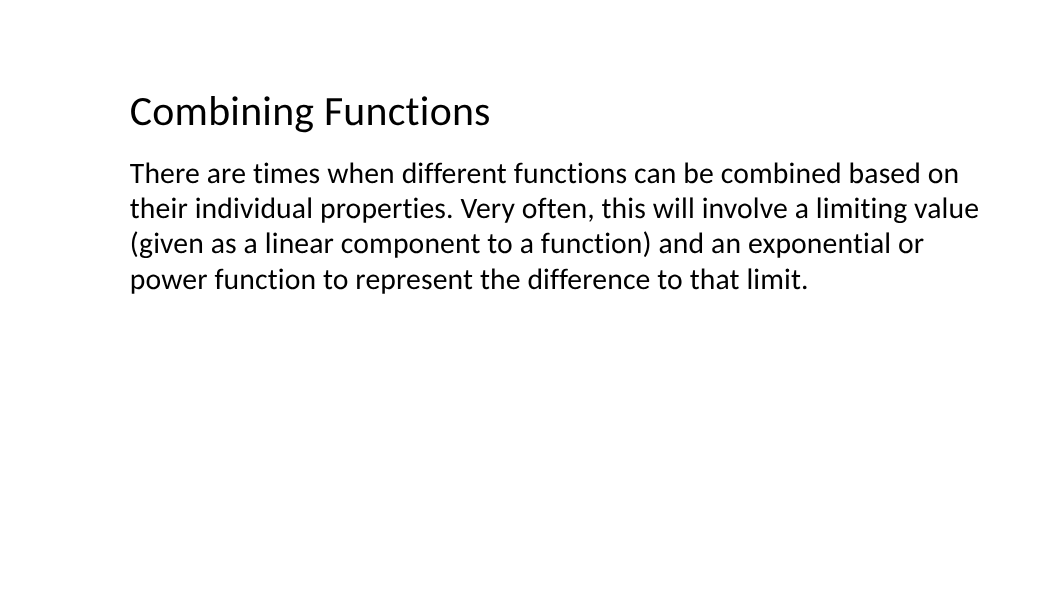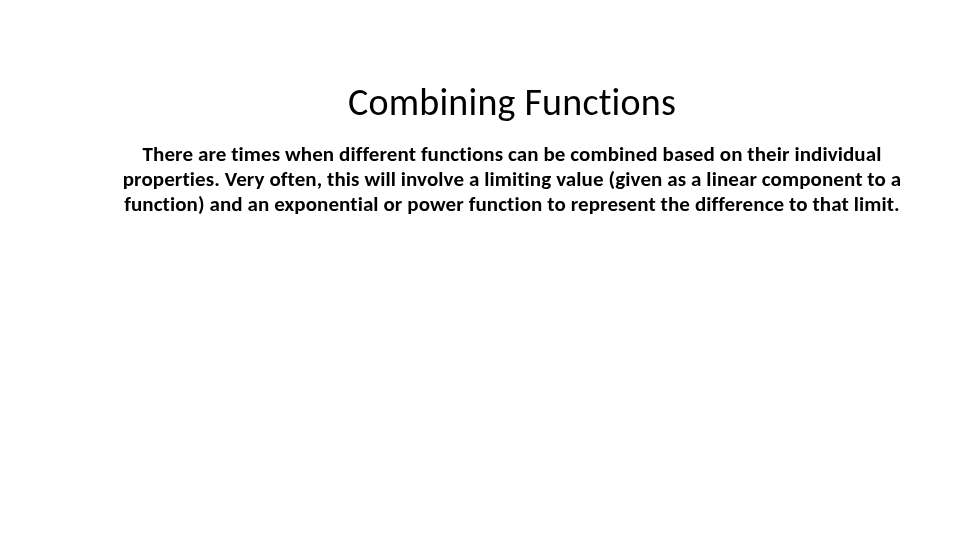--- a/index.html
+++ b/index.html
@@ -1,39 +1,38 @@
 <!DOCTYPE html>
 <html><head>
   <meta charset="utf-8">
   <style>
     * {
       margin: 16px;
       padding: 0;
       box-sizing: border-box;
-      text-align: center;
     }
     body {
       width: 960px;
       height: 540px;
       background: #ffffff;
       font-family: Calibri, "Segoe UI", Arial, sans-serif;
       color: #000000;
       padding: 32px 70px 0 70px;
       overflow: hidden;
     }
     .slide-title {
       font-size: 38px;
       font-weight: 400;
       line-height: 1.2;
       margin-bottom: 10px;
       letter-spacing: 0.2px;
     }
     .slide-body {
-      font-size: 21px;
-      font-weight: 700;
+      font-size: 27px;
+      font-weight: 400;
       line-height: 1.2;
       letter-spacing: 0.1px;
       max-width: 820px;
     }
   </style>
 </head>
 <body>
 
 <h1 class="slide-title">Combining Functions</h1>
 

